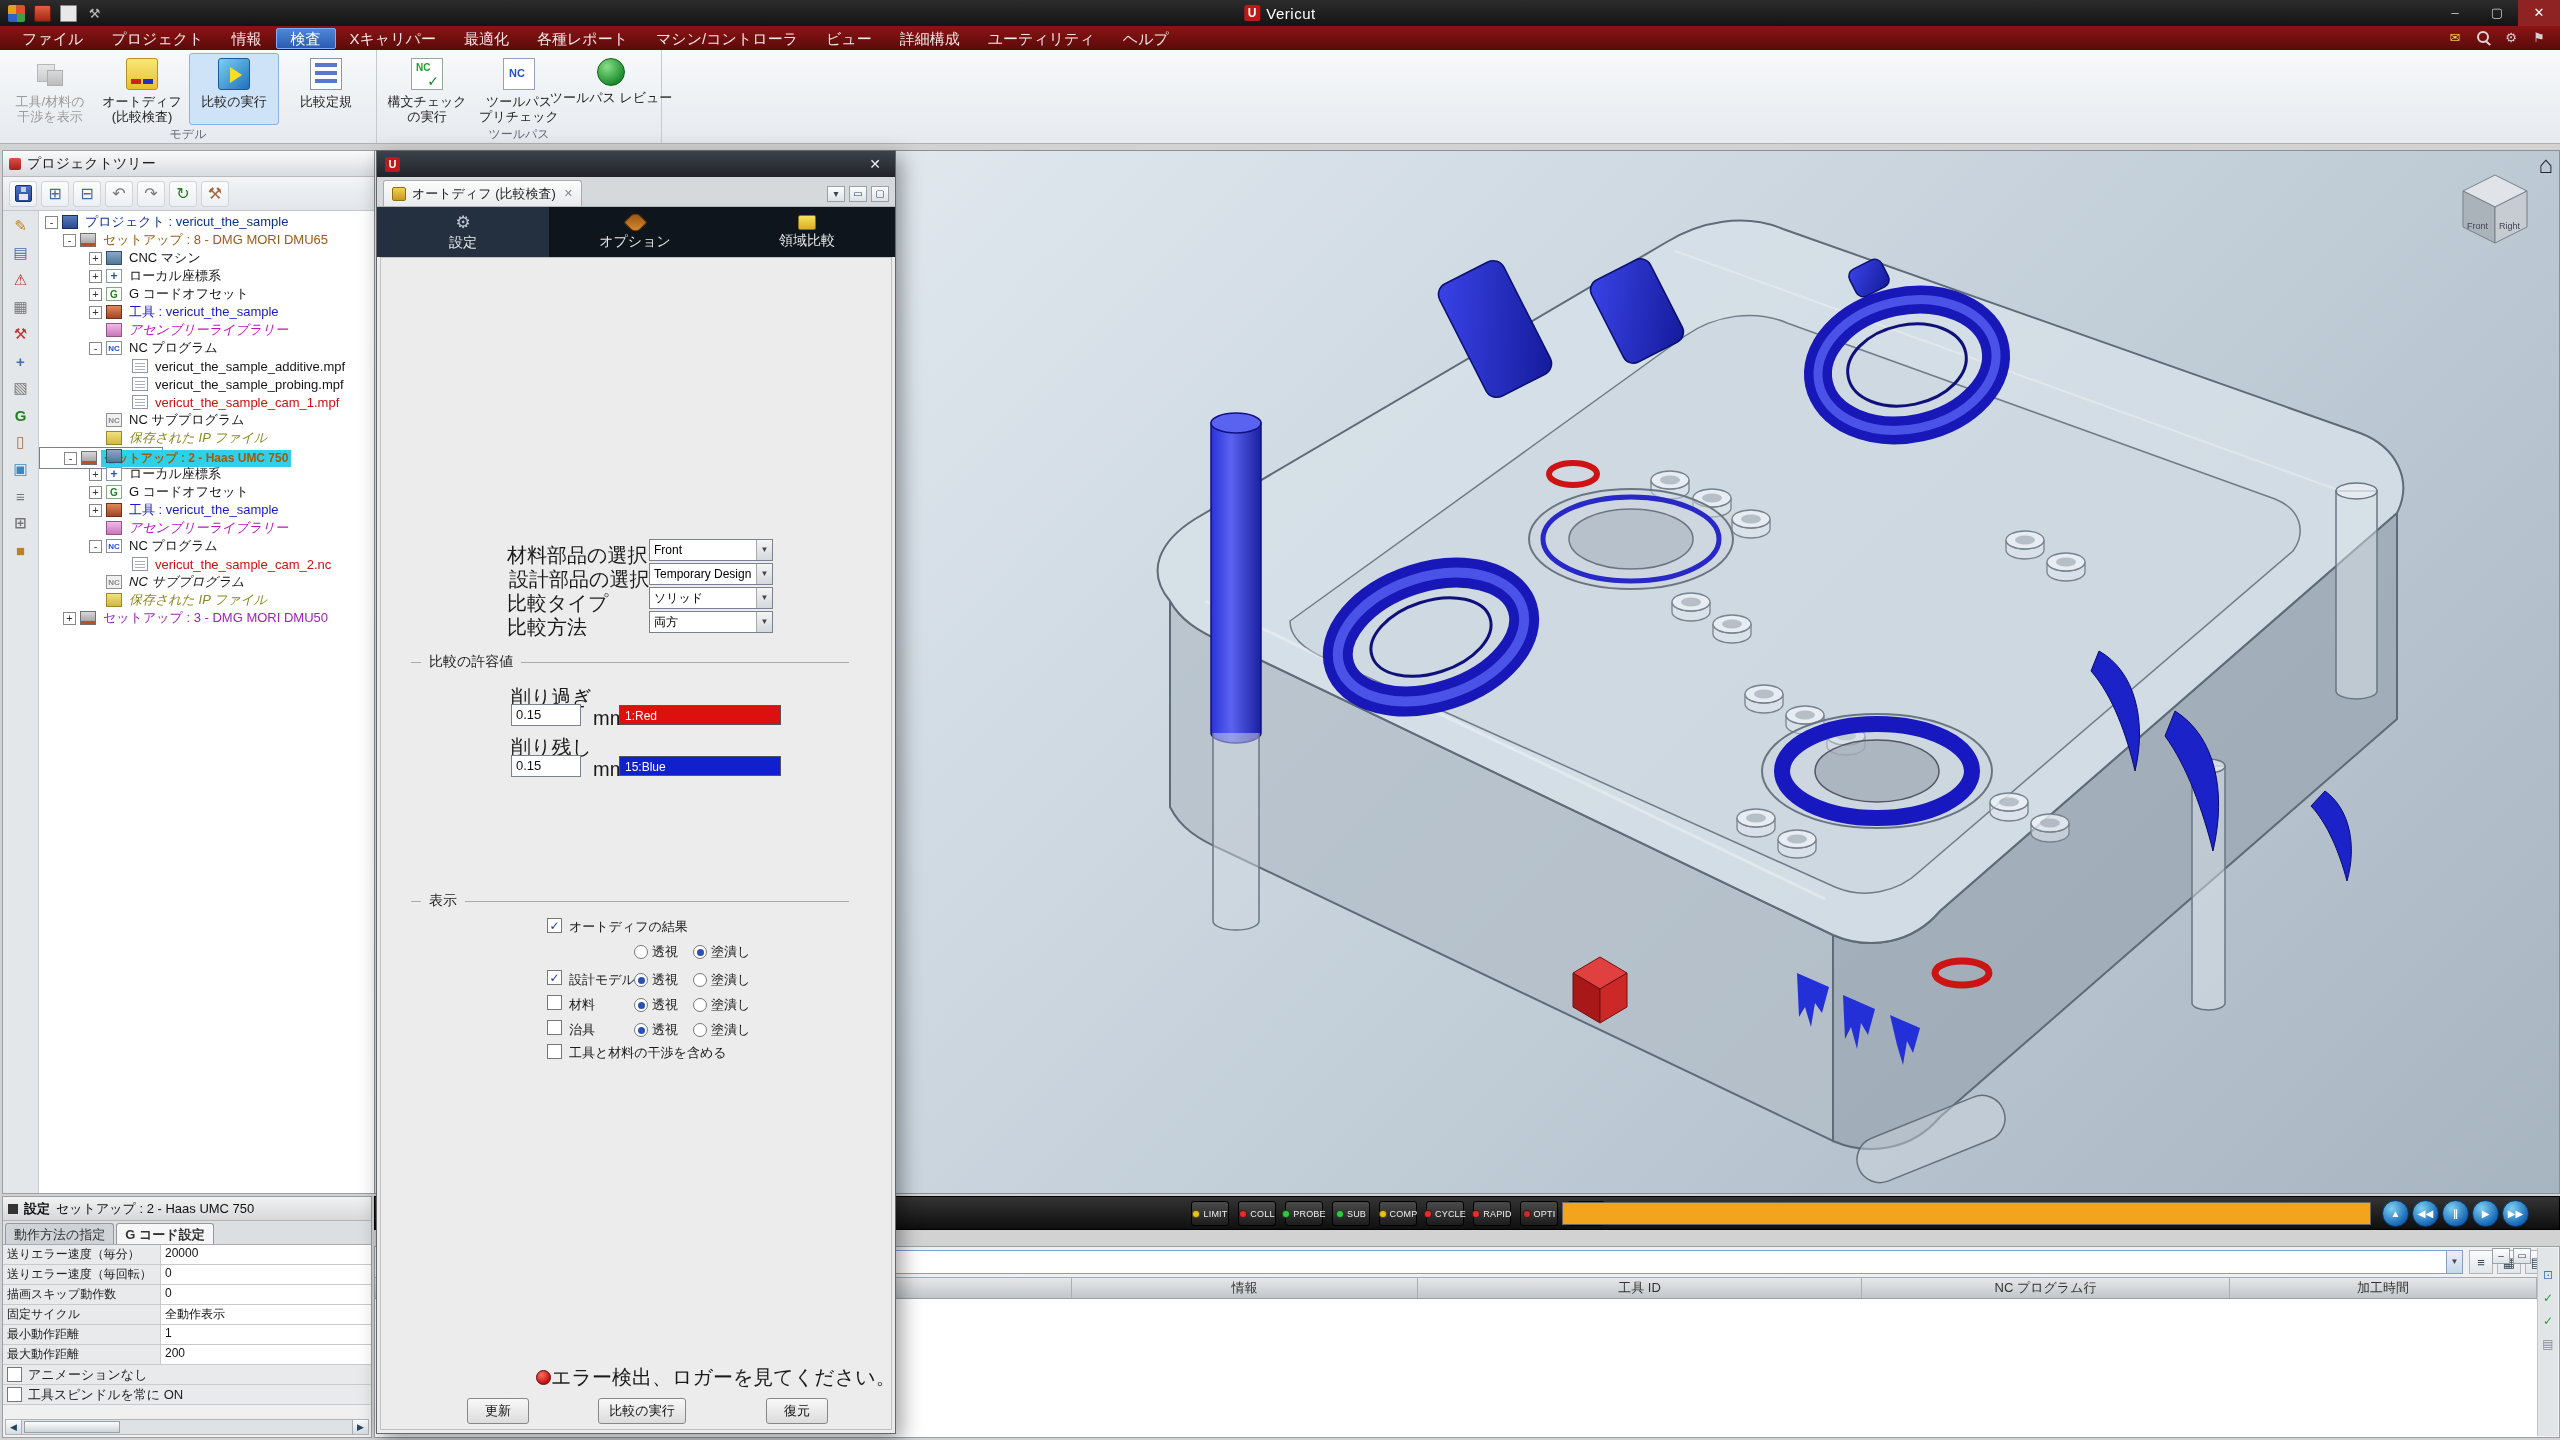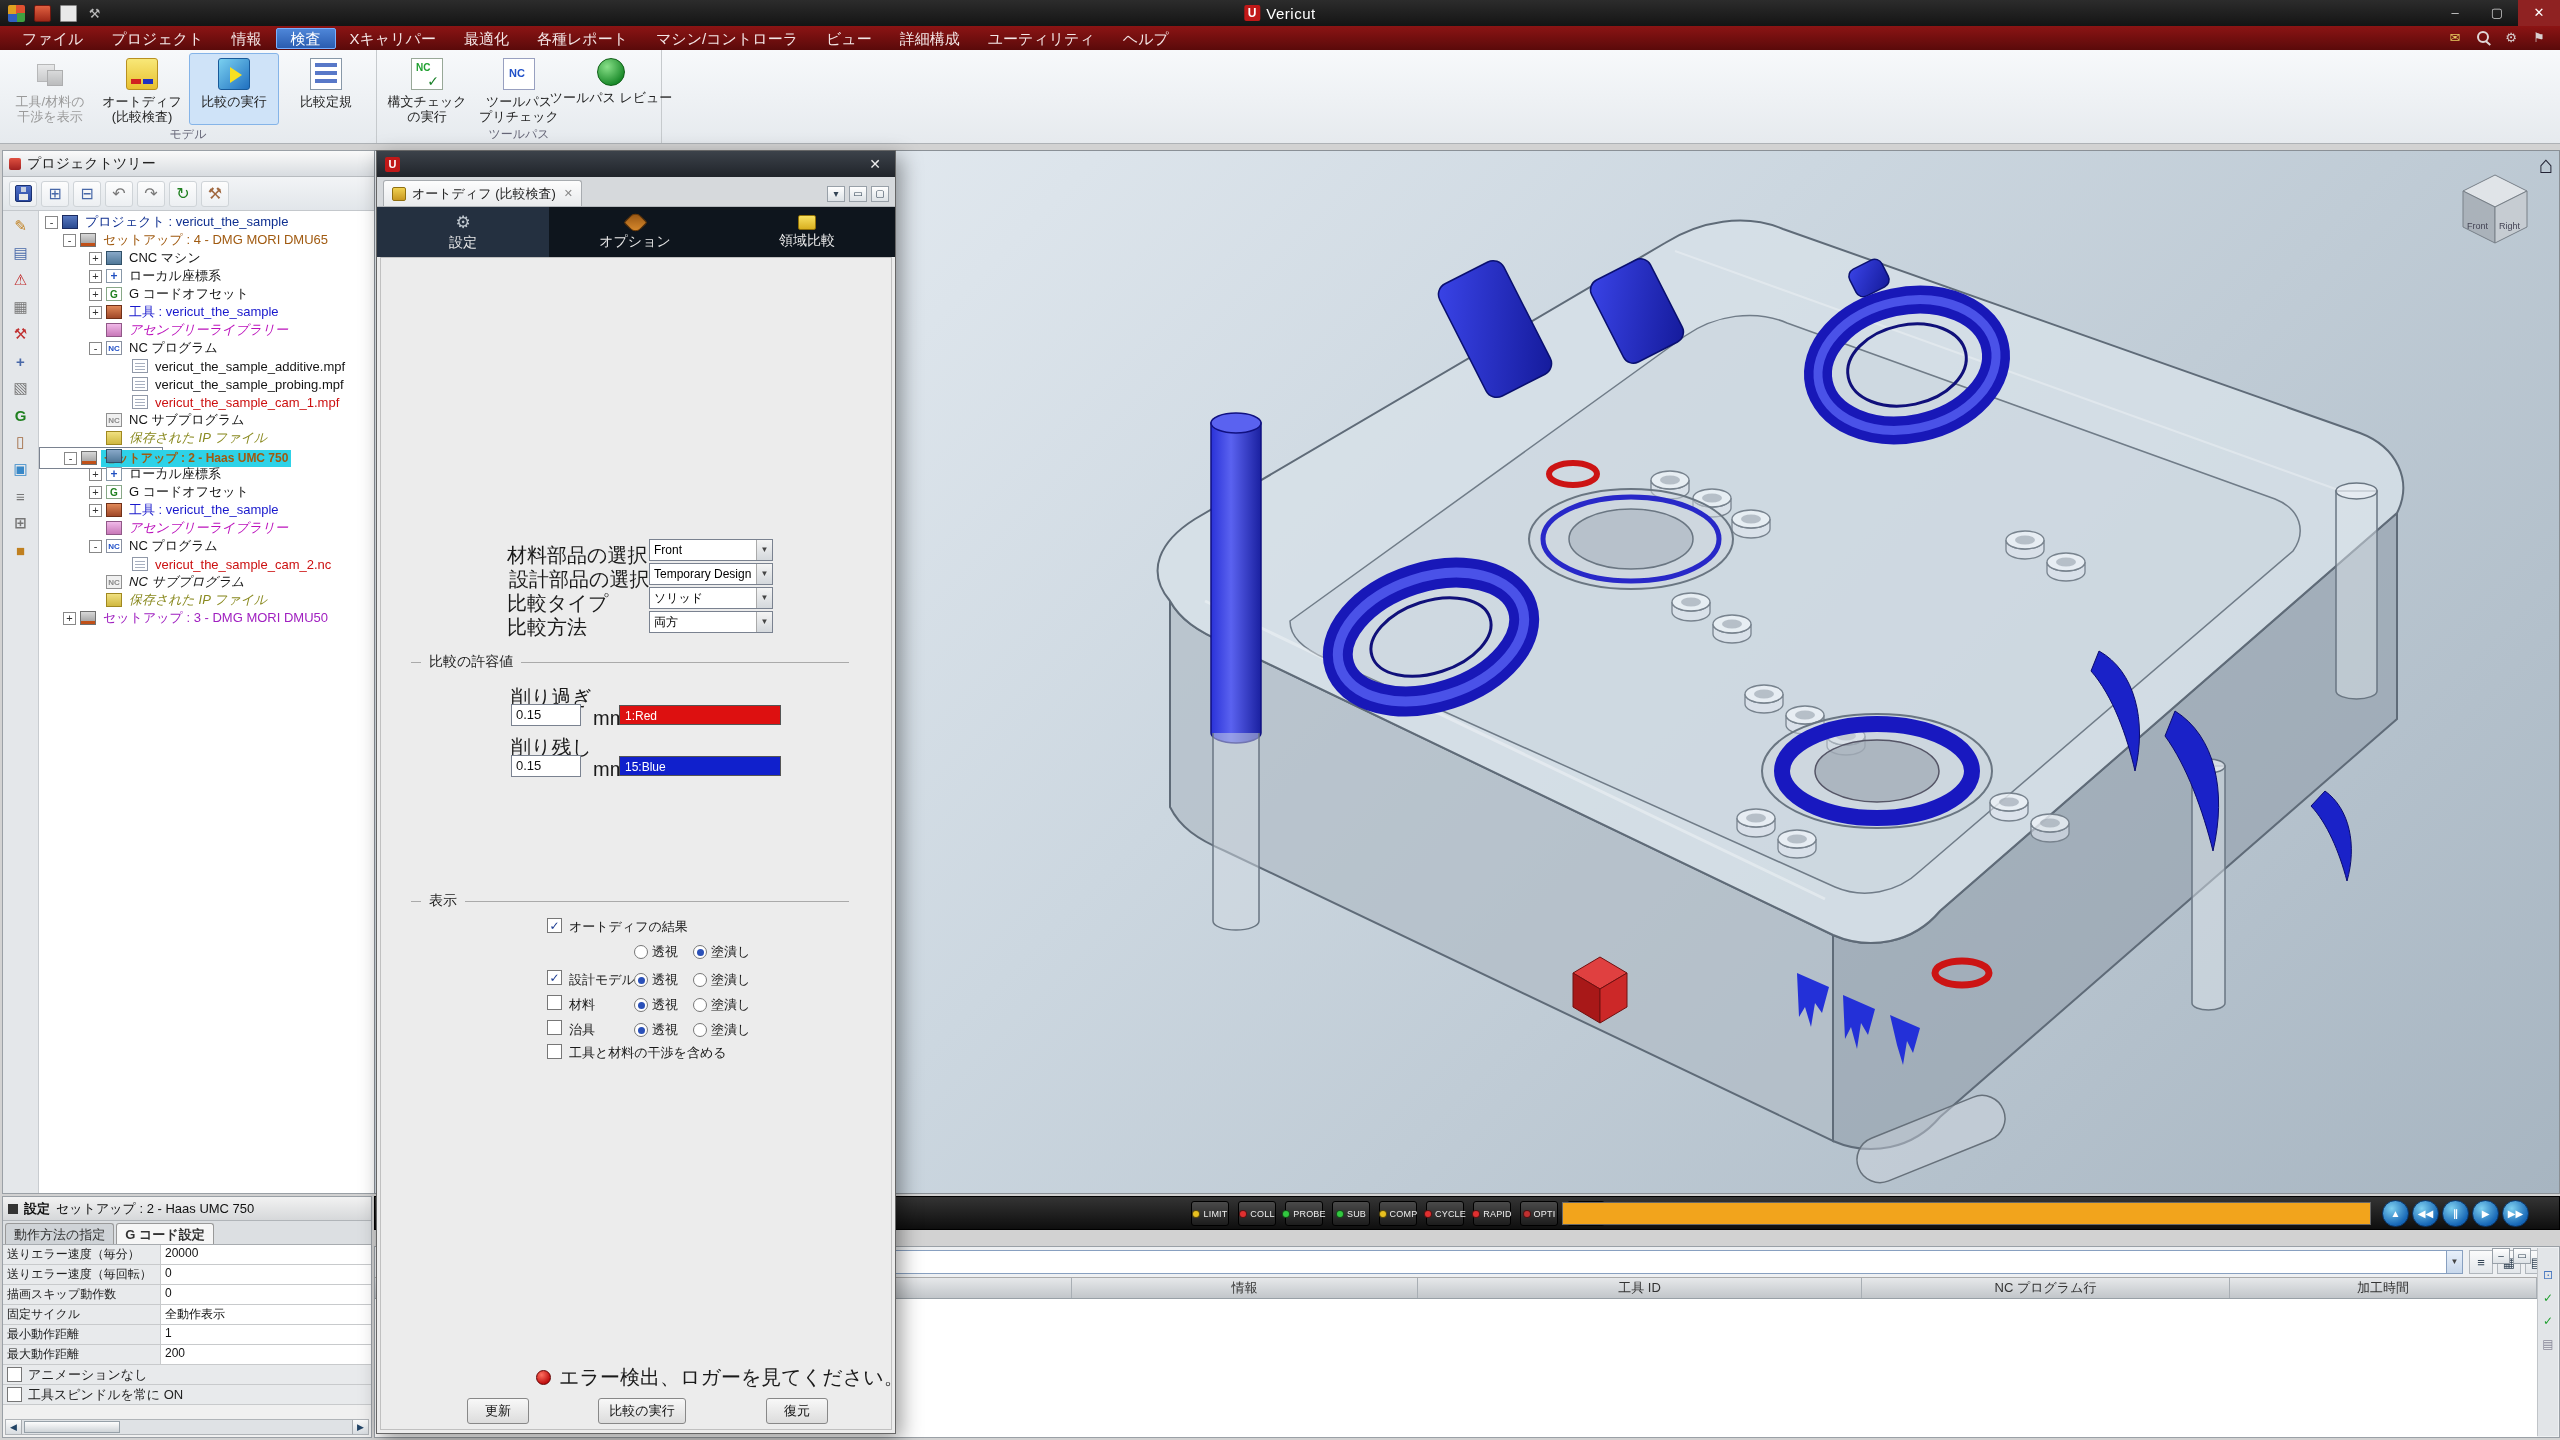--- a/index.html
+++ b/index.html
@@ -366,21 +366,21 @@
 
         <div class="trow lvl0 c-navy">
           <span class="tbox">-</span>
           <span class="ticon ic-project"></span>
           <span class="tlabel">プロジェクト : vericut_the_sample</span>
         </div>
 
         <div class="trow lvl1 c-orange">
           <span class="tbox">-</span>
           <span class="ticon ic-setup"></span>
-          <span class="tlabel">セットアップ : 4 - DMG MORI DMU65</span>
+          <span class="tlabel">セットアップ : 8 - DMG MORI DMU65</span>
         </div>
 
         <div class="trow lvl2">
           <span class="tbox">+</span>
           <span class="ticon ic-machine"></span>
           <span class="tlabel">CNC マシン</span>
         </div>
 
         <div class="trow lvl2">
           <span class="tbox">+</span>
@@ -938,21 +938,21 @@
             <span class="radio"></span>
             <span>塗潰し</span>
           </span>
         </div>
       </div>
     <div class="drow" style="top:786px">
       <span class="cb abs" style="left:166px;top:0"></span>
       <span class="dlabel" style="top:1px">工具と材料の干渉を含める</span>
     </div>
 
-    <div class="abs" style="top:1106px;left:155px;display:flex;align-items:center;gap:8px">
+    <div class="abs" style="top:1106px;left:155px;display:flex;align-items:center;gap:0">
       <span class="err-led"></span>
       <span class="flabel">エラー検出、ロガーを見てください。</span>
     </div>
     <div class="dbtn" style="left:86px;top:1140px;width:62px">更新</div>
     <div class="dbtn" style="left:217px;top:1140px;width:88px">比較の実行</div>
     <div class="dbtn" style="left:385px;top:1140px;width:62px">復元</div>
   </div>
 </div>
 
 </body></html>

